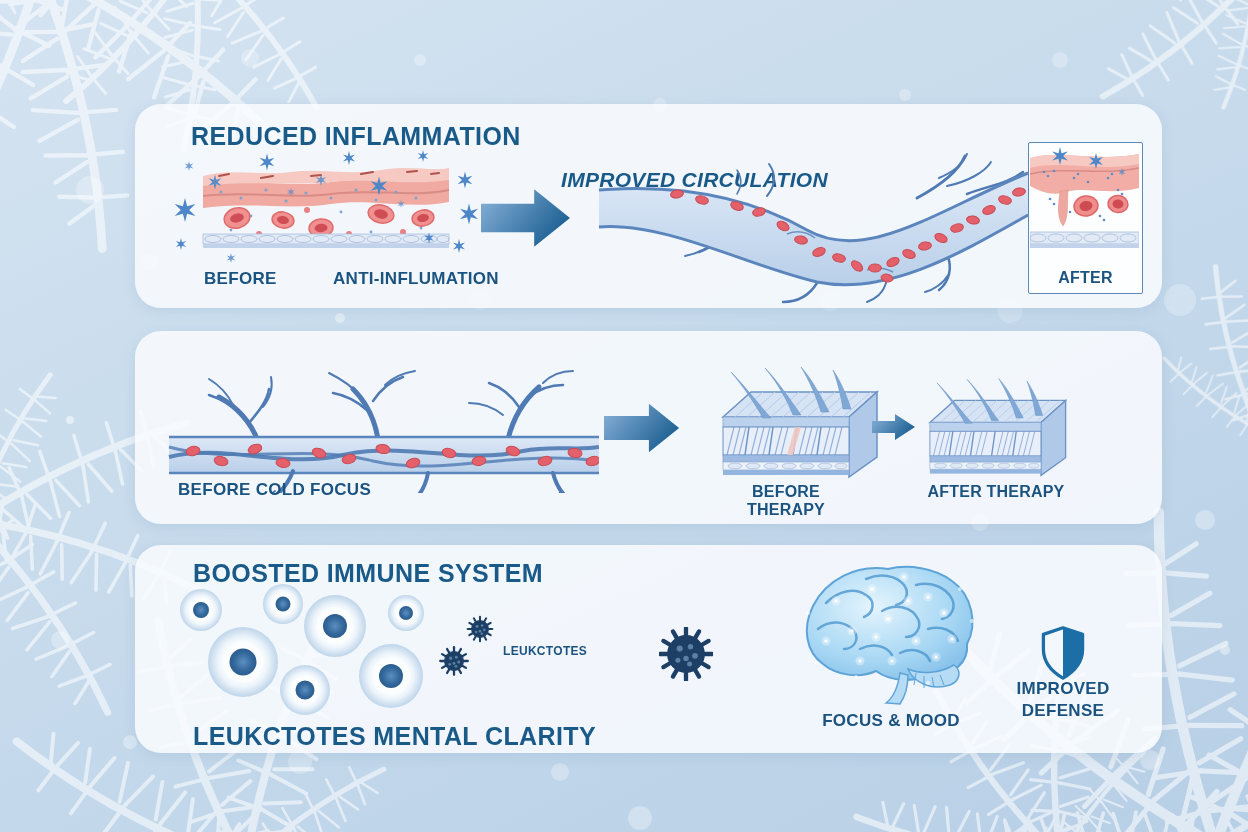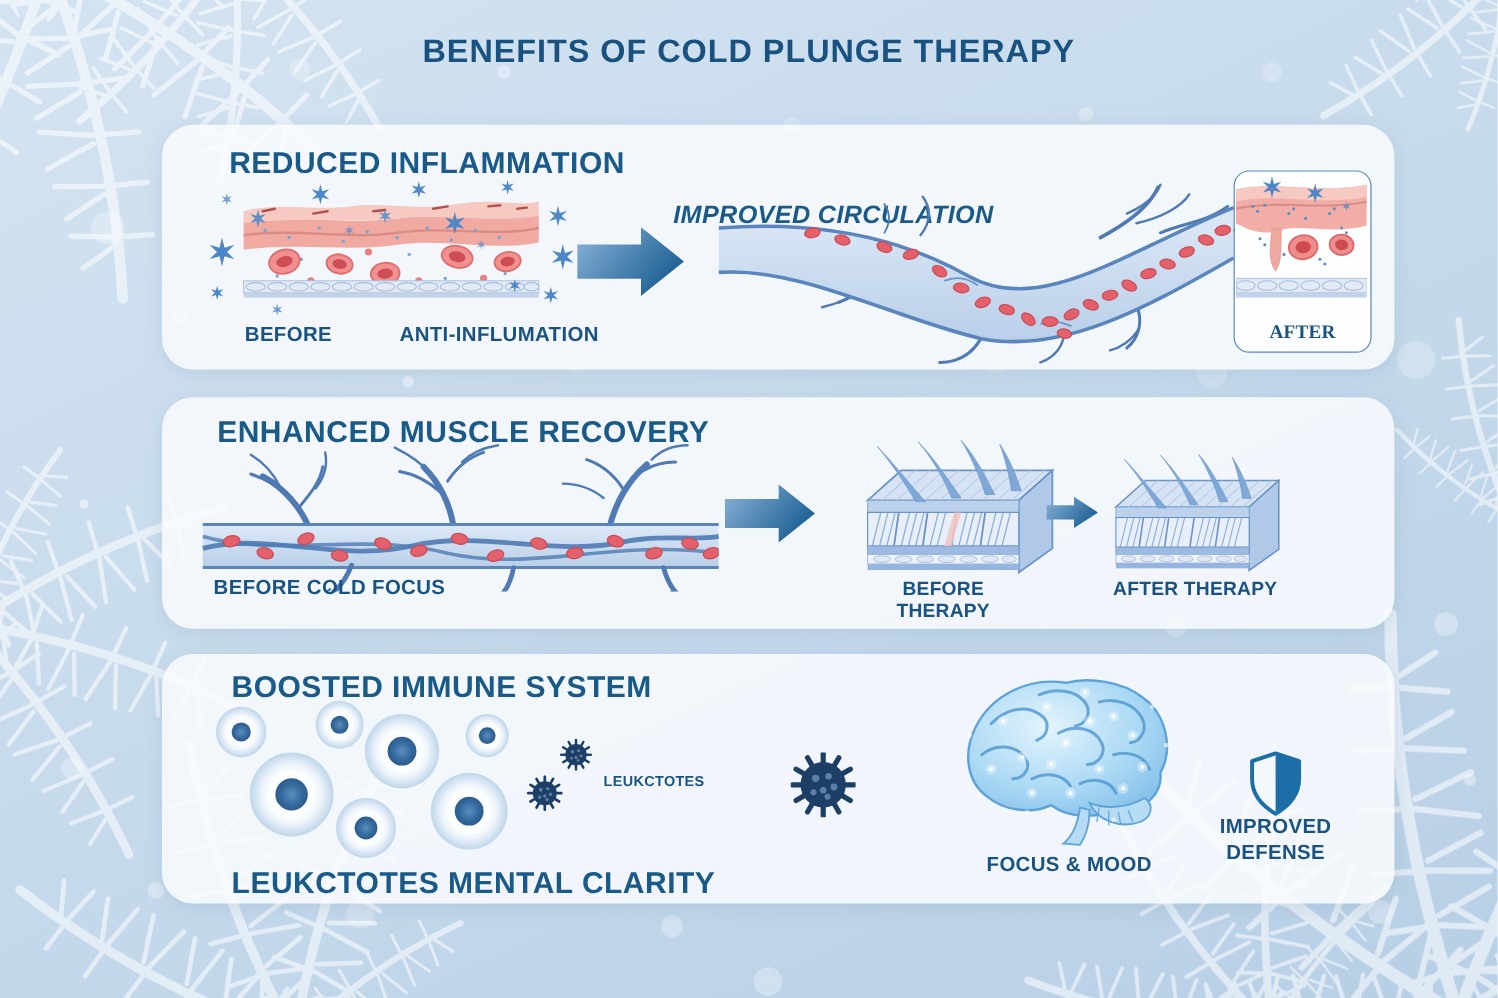--- a/index.html
+++ b/index.html
@@ -10,21 +10,21 @@
   .bg-decor{position:absolute;left:0;top:0;z-index:0;}
   .title{position:absolute;left:0;top:28px;width:1248px;text-align:center;margin:0;
          font-size:27px;font-weight:700;letter-spacing:.8px;color:var(--title,#1a527f);z-index:2;}
   .panel{position:absolute;left:111px;width:1027px;background:rgba(248,251,254,.88);
          border-radius:26px;box-shadow:0 3px 14px rgba(110,145,180,.18);z-index:1;margin-left:24px;}
   .panel *{position:absolute;}
   .h-main{margin:0;font-size:25px;font-weight:600;letter-spacing:.4px;color:var(--heading,#195a88);}
   .h-sub{margin:0;font-size:21px;font-weight:600;letter-spacing:.3px;color:var(--heading,#195a88);}
   .lbl{font-size:17px;font-weight:600;letter-spacing:.3px;color:var(--label,#1b5380);}
   .lbl-s{font-size:16px;font-weight:600;letter-spacing:.2px;color:var(--label,#1b5380);text-align:center;}
-  .after-box{border:1.5px solid #5c88ba;background:rgba(253,254,255,.96);border-radius:13px;font-family:Liberation Serif, serif;}
+  .after-box{border:1.5px solid #5c88ba;background:rgba(253,254,255,.96);border-radius:2px;}
   .after-box .lbl-s{position:absolute;left:0;right:0;bottom:6px;}
   svg{display:block;}
 </style>
 </head>
 <body>
 
 <div class="stage">
 
   <svg class="bg-decor" width="1248" height="832" viewBox="0 0 1248 832">
     <defs>
@@ -185,21 +185,20 @@
         <circle cx="420" cy="60" r="6" opacity="0.3"></circle>
       <circle cx="250" cy="58" r="9" opacity="0.25"></circle>
         <circle cx="1060" cy="60" r="8" opacity="0.25"></circle>
       <circle cx="340" cy="318" r="5" opacity="0.4"></circle>
         <circle cx="905" cy="95" r="6" opacity="0.3"></circle>
       <circle cx="70" cy="420" r="4" opacity="0.5"></circle>
         <circle cx="1225" cy="650" r="5" opacity="0.4"></circle>
     </g>
   </svg>
 
-  <h1 class="title">BENEFITS OF COLD PLUNGE THERAPY</h1>
 
   <section class="panel" style="top:104px;height:204px;">
     <h2 class="h-main" style="left:56px;top:18px;">REDUCED INFLAMMATION</h2>
 
     <svg style="left:36px;top:42px;" width="312" height="128" viewBox="0 0 312 128">
       <path d="M32,38 C80,32 120,42 160,36 C200,30 240,40 278,32 L278,56 C240,64 200,52 160,58 C120,64 80,56 32,62 Z" fill="#f0aaa2"></path>
       <path d="M32,30 C60,22 90,30 120,26 C150,22 180,30 210,24 C240,19 262,26 278,22 L278,34 C240,40 200,32 160,36 C120,40 80,34 32,40 Z" fill="#f6c9c2"></path>
       <path d="M32,50 C80,44 120,54 160,48 C200,42 240,52 278,44" stroke="#d98b85" stroke-width="2" fill="none"></path>
       <g stroke="#b0524e" stroke-width="2" stroke-linecap="round">
         <path d="M48,30 l10,-2 M90,32 l12,-2 M140,30 l10,-1 M190,28 l12,-2 M236,26 l10,-1 M260,28 l8,-1"></path>
@@ -389,21 +388,20 @@
             <ellipse cx="80" cy="94" rx="8" ry="4"></ellipse>
             <ellipse cx="98" cy="94" rx="8" ry="4"></ellipse>
         </g>
         <rect x="0" y="100" width="109" height="4" fill="#c2d2ea"></rect>
       </svg>
       <div class="lbl-s">AFTER</div>
     </div>
   </section>
 
   <section class="panel" style="top:331px;height:193px;">
-    <h2 class="h-main" style="left:46px;top:15px;">ENHANCED MUSCLE RECOVERY</h2>
 
     <svg style="left:28px;top:14px;" width="436" height="148" viewBox="0 -36 436 112">
       <g stroke="#4f7ab3" fill="none" stroke-linecap="round">
         <path stroke-width="5" d="M95,42 C88,24 74,8 56,-2"></path>
         <path stroke-width="2.5" d="M80,16 C70,6 58,0 46,-4"></path>
           <path stroke-width="2.5" d="M86,24 C96,12 104,2 106,-10"></path>
         <path stroke-width="2" d="M70,6 C64,-6 56,-14 46,-20"></path>
           <path stroke-width="2" d="M100,8 C108,-2 110,-12 108,-22"></path>
         <path stroke-width="5" d="M215,40 C212,22 204,4 190,-10"></path>
         <path stroke-width="2.5" d="M205,12 C194,2 182,-4 170,-6"></path>

